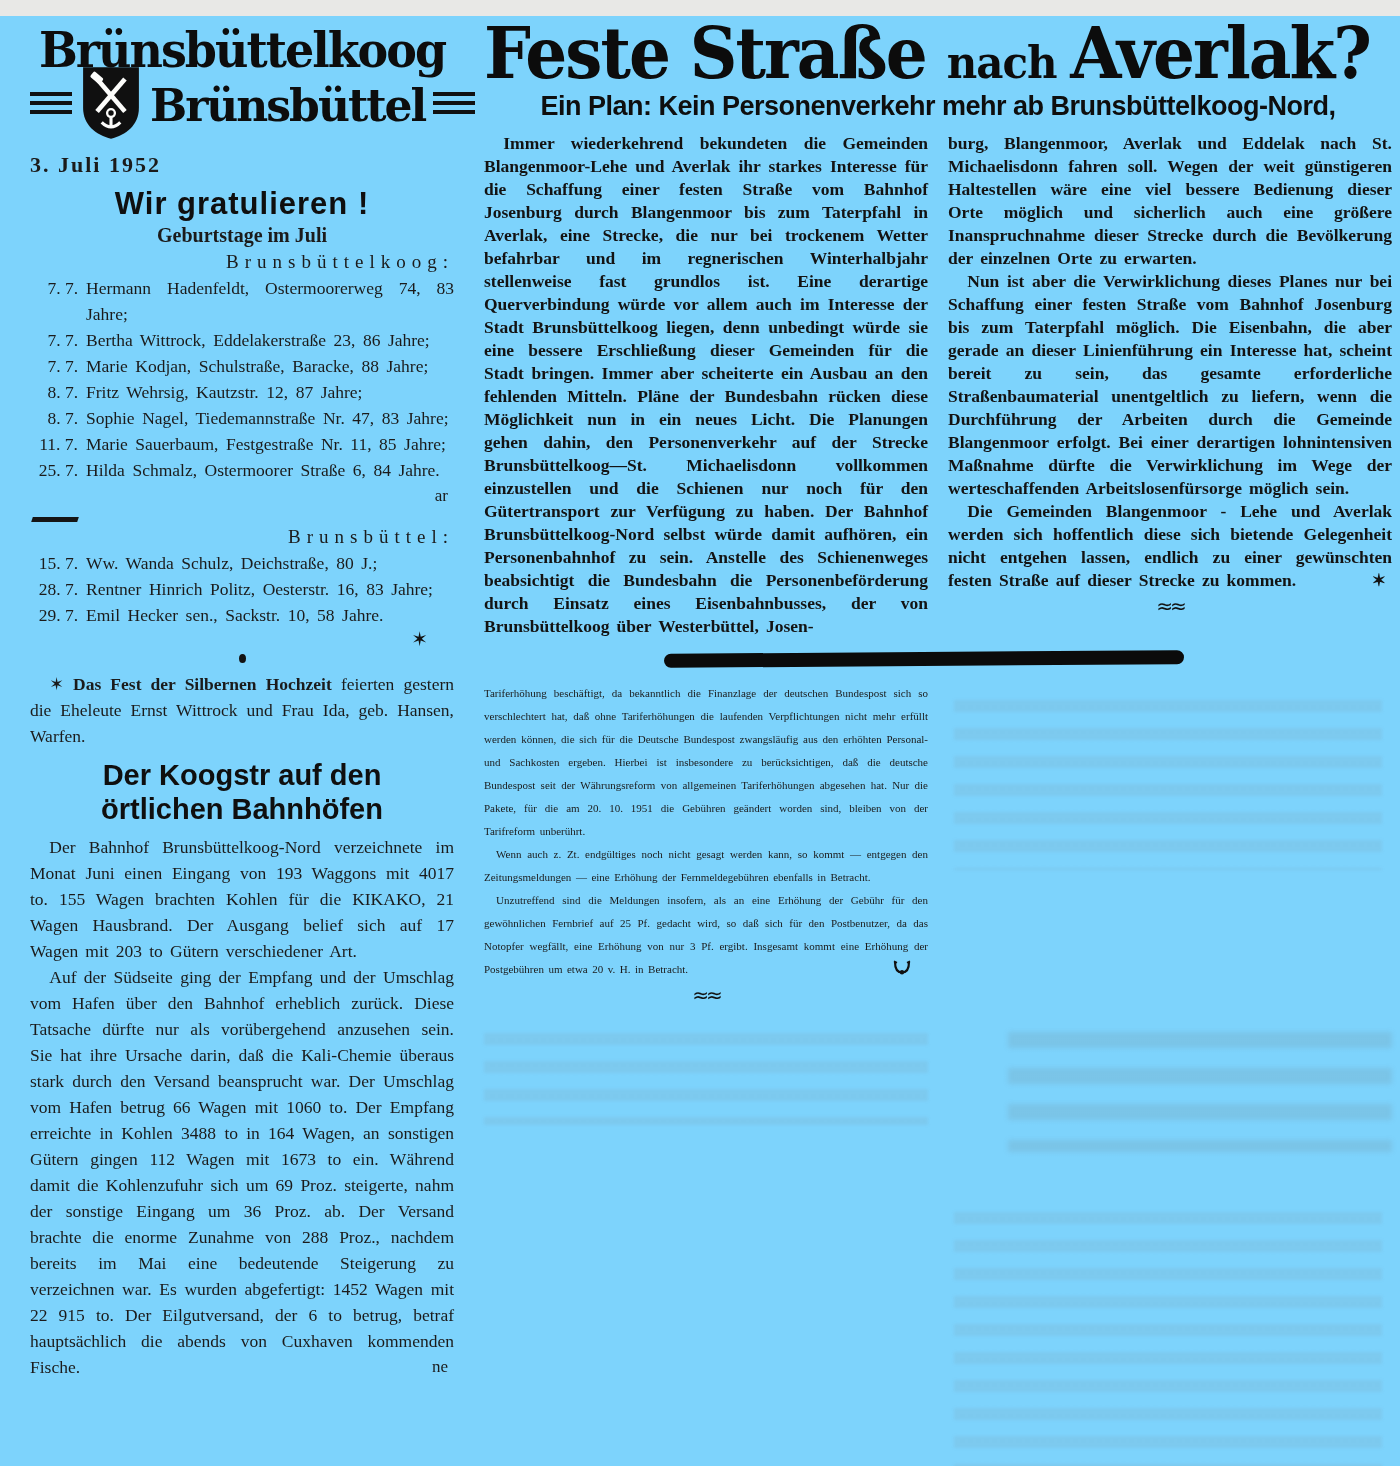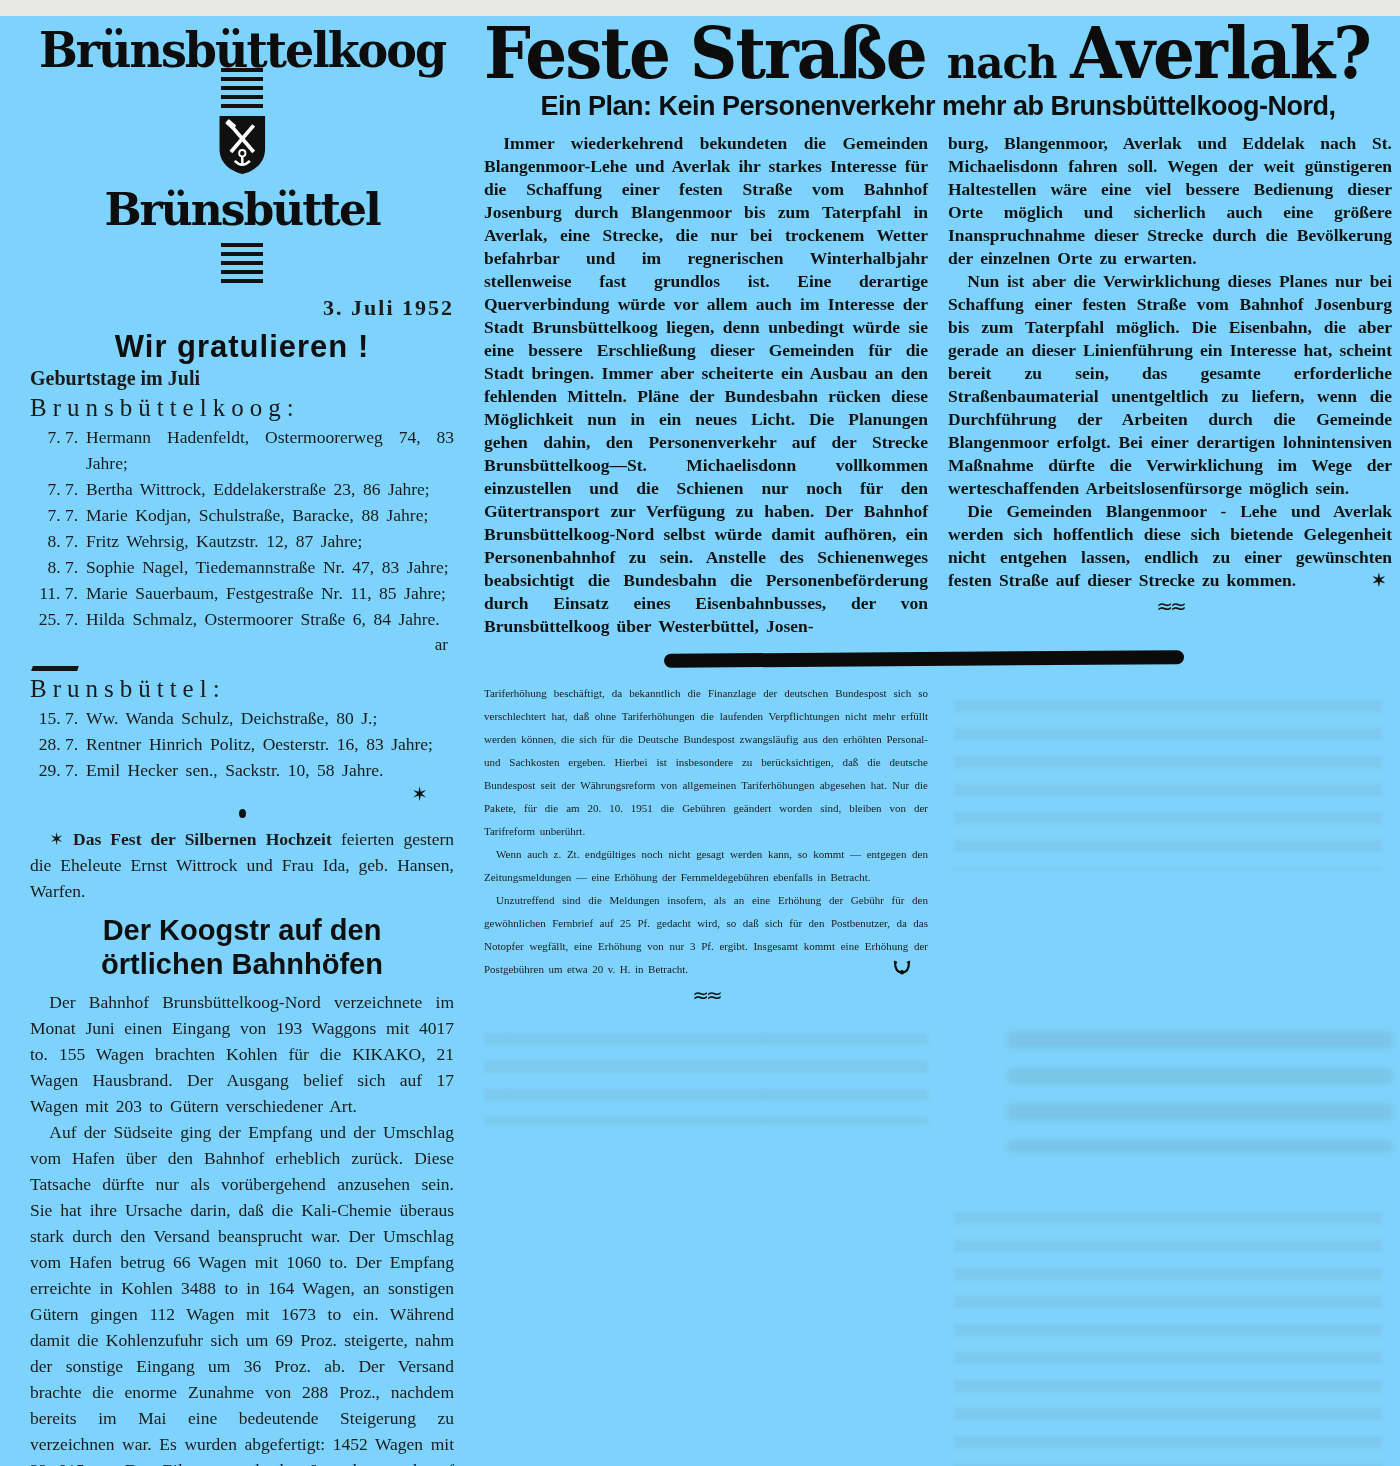--- a/index.html
+++ b/index.html
@@ -20,47 +20,46 @@
     box-sizing:border-box;
   }
   .masthead{text-align:center;margin-bottom:2px;}
   .mast-line1{
     font-family:"DejaVu Serif","Liberation Serif",serif;
     font-weight:bold;font-size:46px;line-height:1.05;
     letter-spacing:-2px;color:#0d0d0d;
     transform:scaleY(1.05);
   }
   .mast-line2{
-    display:flex;align-items:center;justify-content:center;gap:8px;
+    display:flex;align-items:center;justify-content:space-between;gap:8px;
     margin-top:-6px;
-    flex-direction:column;
   }
   .mast-line2 .mast-text{
     font-family:"DejaVu Serif","Liberation Serif",serif;
     font-weight:bold;font-size:44px;letter-spacing:-2px;color:#0d0d0d;
   }
   .stripes{
     width:42px;height:26px;flex:0 0 42px;
     background:repeating-linear-gradient(180deg,#111 0 4px,transparent 4px 9px);
   }
   .shield{flex:0 0 62px;height:78px;margin-top:-4px;}
   .date-line{
-    text-align:right;font-weight:bold;font-size:22px;
+    text-align:left;font-weight:bold;font-size:22px;
     margin:10px 0 6px 0;letter-spacing:2px;
   }
   .congrats-title{
     font-family:"Liberation Sans","DejaVu Sans",sans-serif;
     font-weight:bold;font-size:31px;text-align:center;
     margin:8px 0 2px 0;letter-spacing:1px;color:#0f0f0f;
   }
   .congrats-sub{
-    text-align:left;font-weight:bold;font-size:20px;margin:2px 0 4px 0;
+    text-align:center;font-weight:bold;font-size:20px;margin:2px 0 4px 0;
   }
   .group-heading{
-    text-align:left;font-size:25px;letter-spacing:6px;margin:4px 0 2px 0;
+    text-align:right;font-size:19px;letter-spacing:6px;margin:4px 0 2px 0;
   }
   .bday-list{margin:0;}
   .bday-row{display:flex;font-size:17.5px;line-height:26px;}
   .bday-date{flex:0 0 48px;text-align:right;padding-right:8px;white-space:nowrap;}
   .bday-text{flex:1;text-align:justify;word-spacing:.18em;}
   .sig-right{float:right;padding-right:6px;font-size:17px;}
   .dash-divider{width:46px;height:5px;background:#151515;margin:8px 0 4px 2px;transform:skewX(-18deg);}
   .star-line{text-align:right;padding-right:26px;font-size:20px;line-height:22px;color:#111;}
   .ink-dot{width:7px;height:9px;border-radius:50%;background:#131313;margin:4px auto 8px auto;}
   .wedding{

